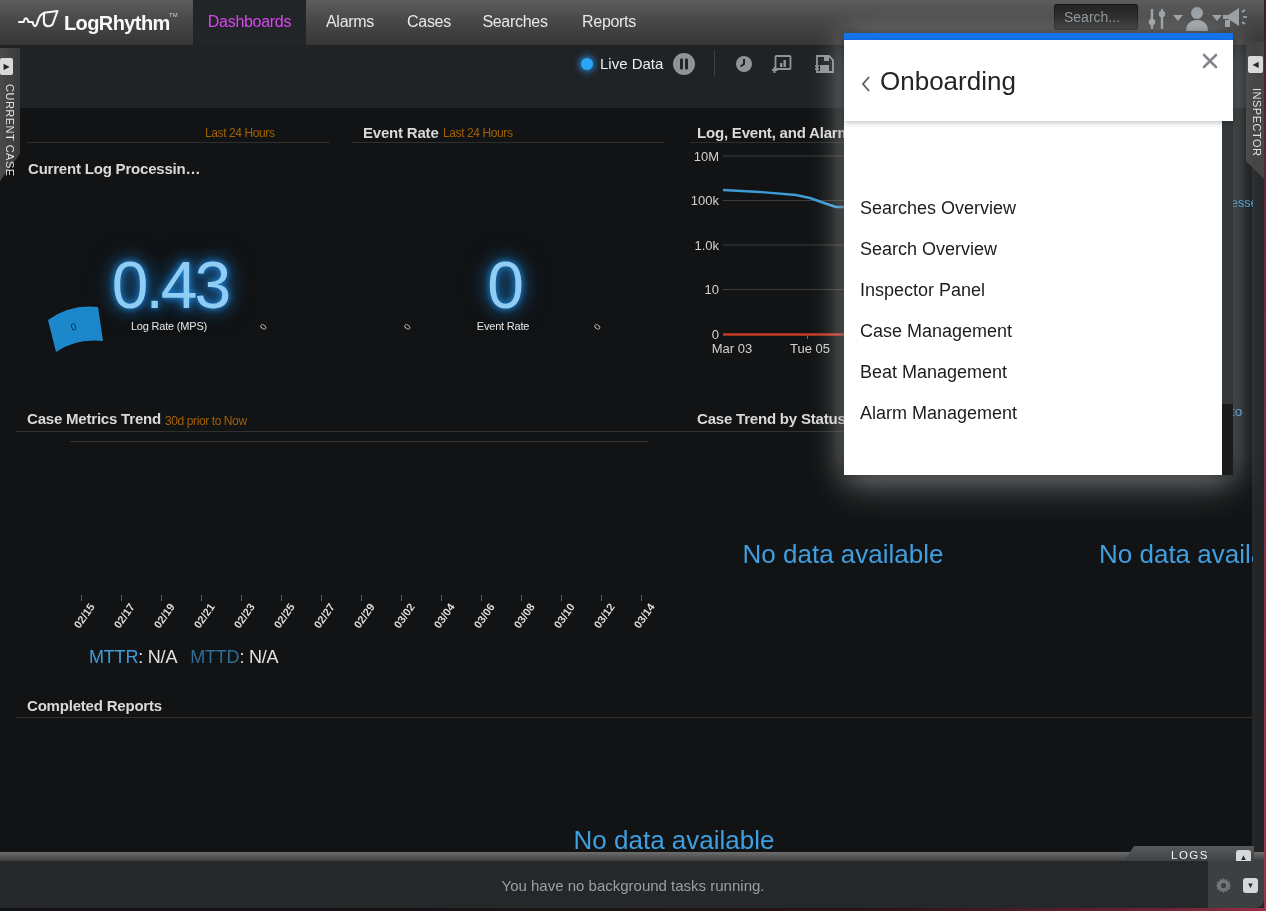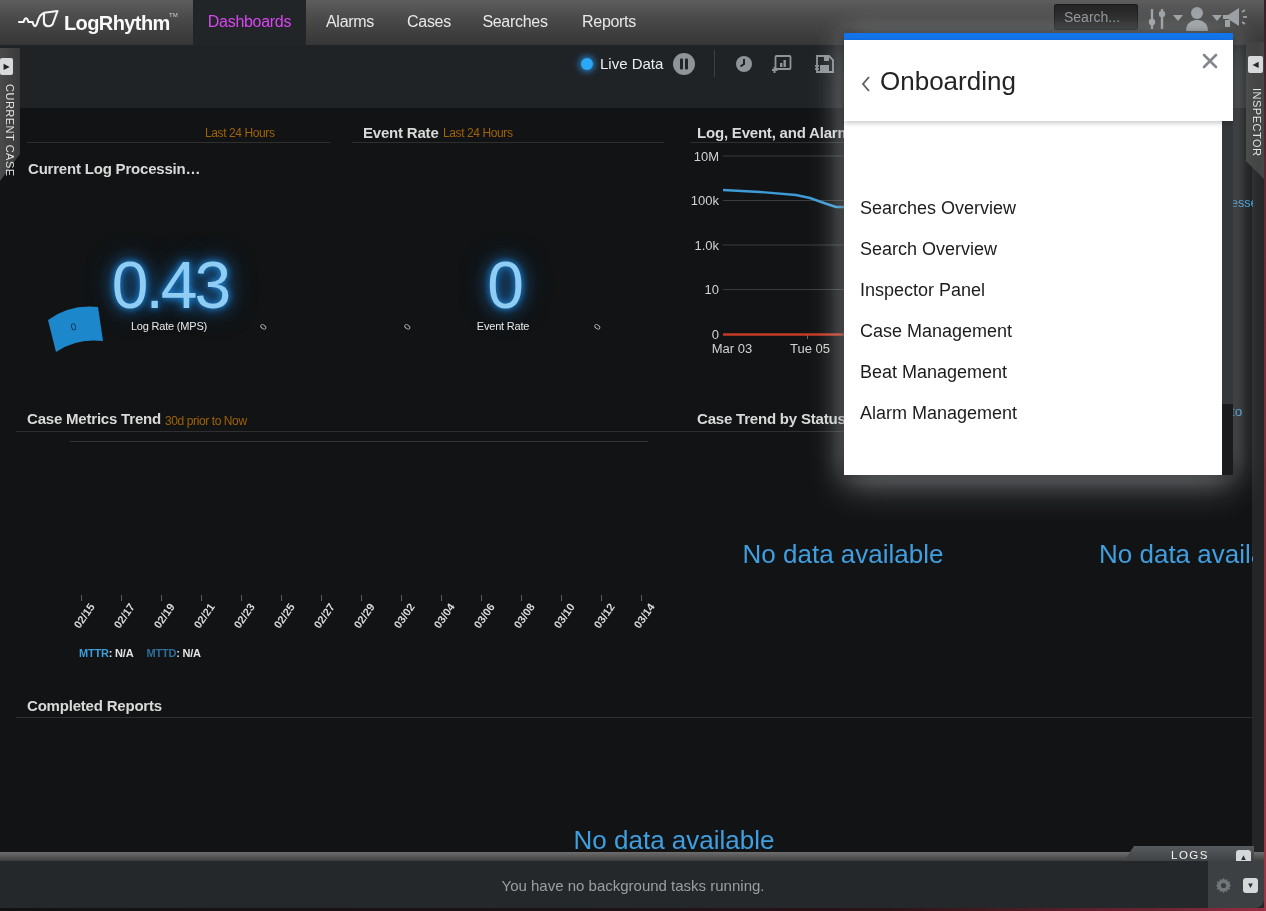--- a/index.html
+++ b/index.html
@@ -262,21 +262,21 @@
     <div class="cmx" style="left:453px;top:601px;">03/06</div>
     <div class="cmtick" style="left:521px;top:595px;"></div>
     <div class="cmx" style="left:493px;top:601px;">03/08</div>
     <div class="cmtick" style="left:561px;top:595px;"></div>
     <div class="cmx" style="left:533px;top:601px;">03/10</div>
     <div class="cmtick" style="left:601px;top:595px;"></div>
     <div class="cmx" style="left:573px;top:601px;">03/12</div>
     <div class="cmtick" style="left:641px;top:595px;"></div>
     <div class="cmx" style="left:613px;top:601px;">03/14</div>
   </div>
-  <div class="abs" style="left:79px;top:647px;font-size:11px;font-weight:700;letter-spacing:-0.2px;">
+  <div class="abs" style="left:89px;top:647px;font-size:18px;font-weight:400;letter-spacing:-0.2px;">
     <span style="color:#3f9ddb;">MTTR</span><span style="color:#e3e3e3;">: N/A</span><span style="display:inline-block;width:13px;"></span><span style="color:#2e6e99;">MTTD</span><span style="color:#e3e3e3;">: N/A</span>
   </div>
 
   <div class="ptitle" style="left:27px;top:697px;font-size:15px;">Completed Reports</div>
   <div class="pline" style="left:16px;top:717px;width:1237px;"></div>
   <div class="nodata" style="left:524px;top:825px;width:300px;">No data available</div>
 
   <div id="logsbar"></div>
   <div id="logstab"></div>
   <div id="logstext">LOGS</div>

